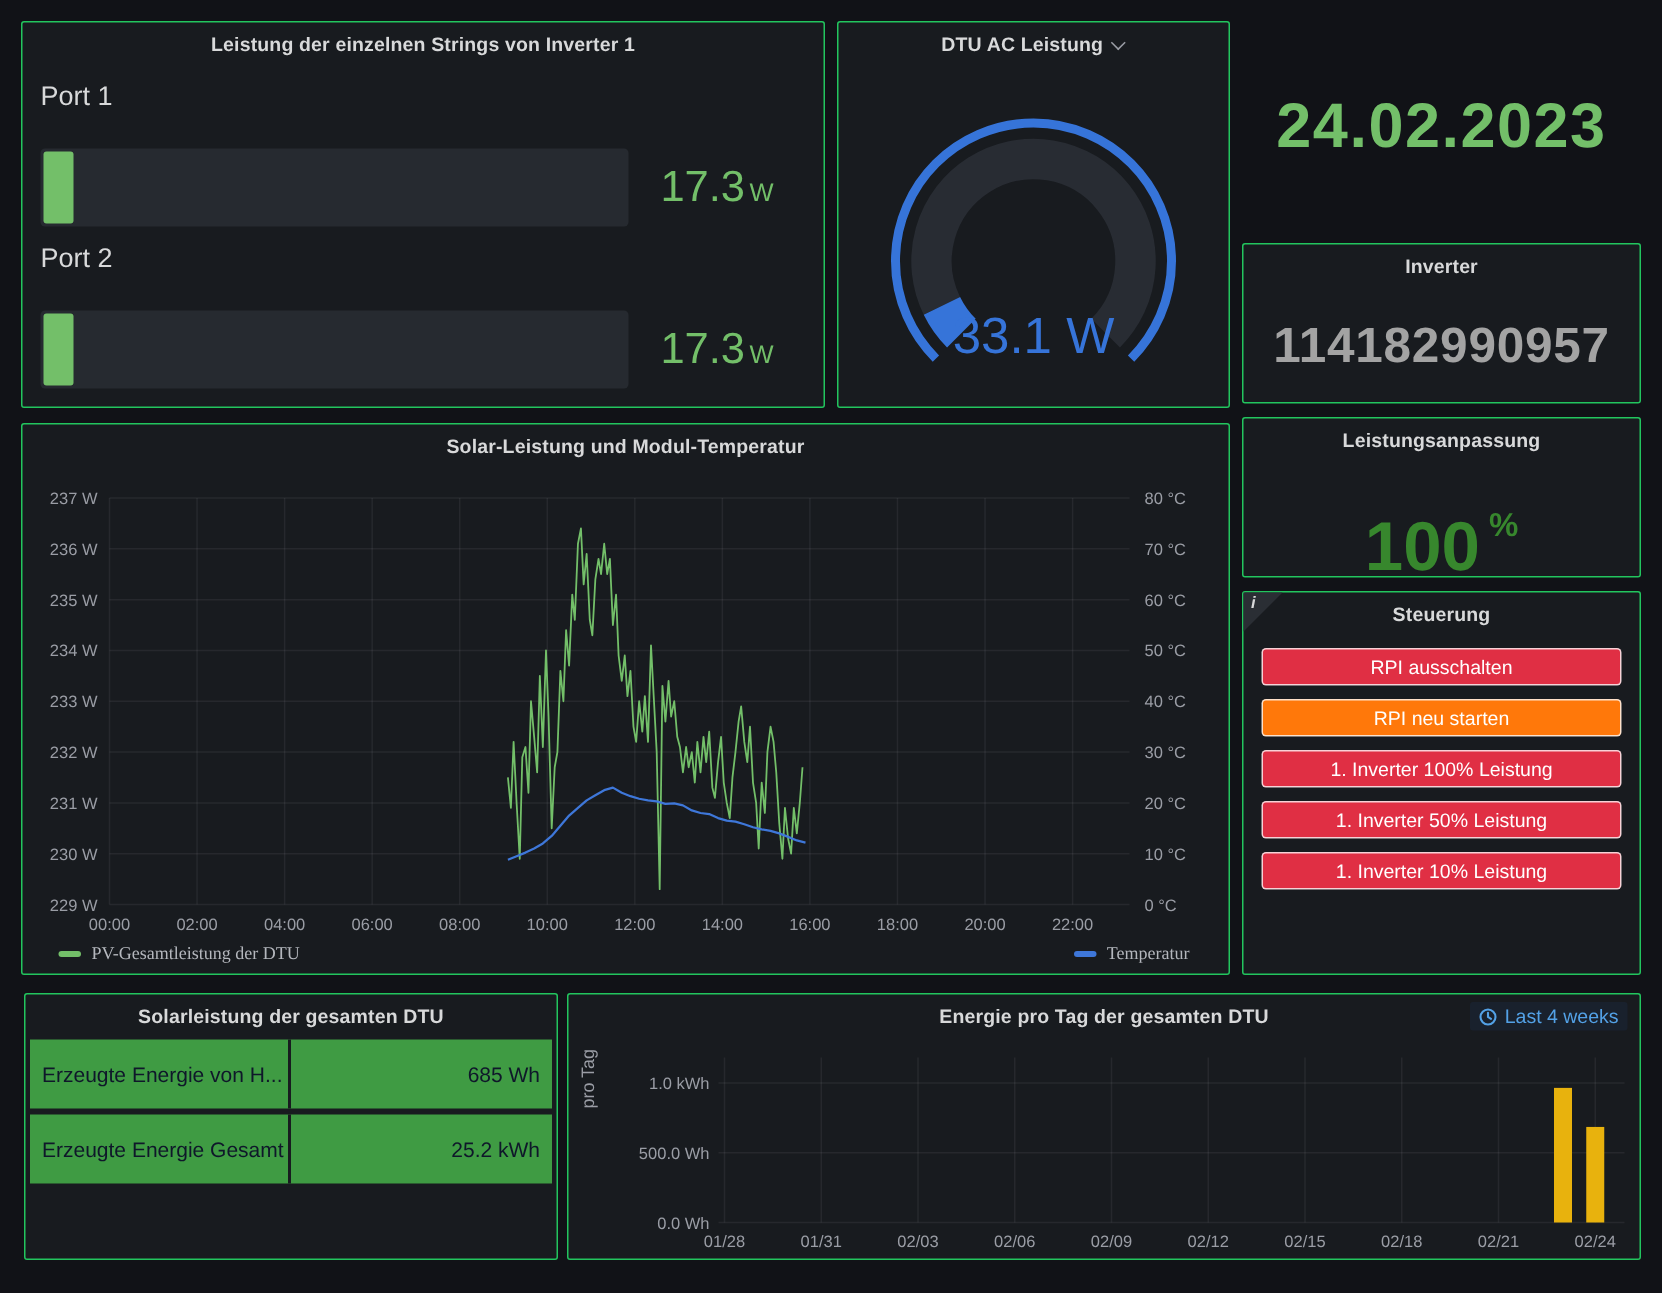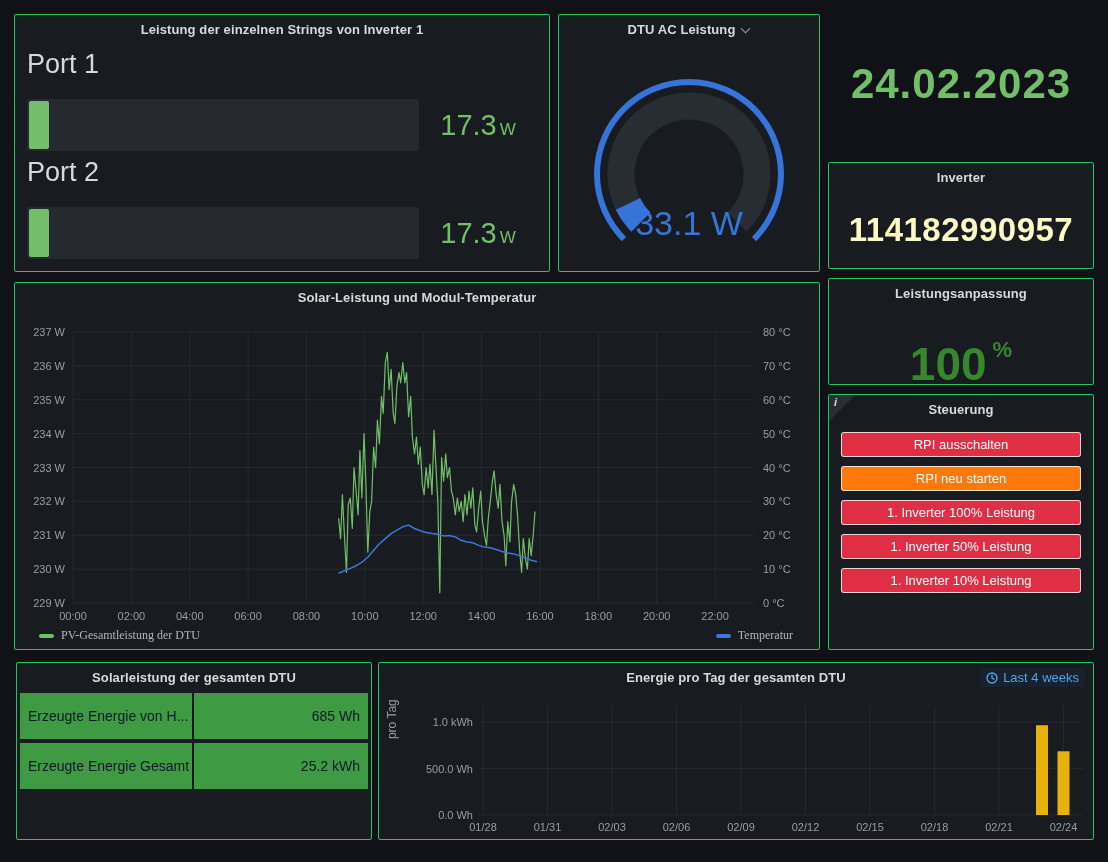--- a/index.html
+++ b/index.html
@@ -8,21 +8,21 @@
   .dashboard { position:relative; width:1108px; height:862px; background:#111217; overflow:hidden; }
   .panel { position:absolute; background:#181b1f; border:1px solid #22c55e; border-radius:2px; }
   .panel.transparent { background:transparent; border:none; }
   .panel-title { height:28px; display:flex; align-items:center; justify-content:center; gap:6px;
                  color:#d8d9da; font-size:13px; font-weight:700; letter-spacing:.1px; cursor:pointer; }
   .panel-body { padding:0 12px; }
   .chev { width:9px; height:9px; position:relative; top:-2px; }
   .chev::after { content:""; position:absolute; left:1px; top:2px; width:6px; height:6px;
                  border-right:1.5px solid #9a9da5; border-bottom:1.5px solid #9a9da5; transform:rotate(45deg); }
   
-  .port-label { font-size:27px; line-height:30px; margin-top:6px; color:#d8d9da; font-weight:400; }
+  .port-label { font-size:18px; line-height:30px; margin-top:6px; color:#d8d9da; font-weight:400; }
   .port-row { display:flex; align-items:center; height:52px; margin-top:20px; }
   .bar-track { flex:1; height:52px; background:#262a30; border-radius:3px; position:relative; overflow:hidden; }
   .bar-fill { position:absolute; left:2px; top:2px; bottom:2px; border-radius:2px; }
   .port-value { width:118px; display:flex; justify-content:center; align-items:baseline; gap:3px; }
   .port-value .num { font-size:29px; font-weight:500; }
   .port-value .unit { font-size:17px; font-weight:500; }
   
   .big-center { display:flex; align-items:center; justify-content:center; height:100%; }
   .date-text { font-size:42px; font-weight:700; letter-spacing:1px; }
   .inv-num { font-size:33px; font-weight:600; letter-spacing:.5px; }
@@ -100,21 +100,21 @@
 
   <section class="panel transparent" style="left:828px;top:14px;width:266px;height:140px;">
     <div class="big-center" style="height:100%;">
       <span class="date-text js-date" style="color: rgb(115, 191, 105);">24.02.2023</span>
     </div>
   </section>
 
   <section class="panel" style="left:828px;top:162px;width:266px;height:107px;">
     <div class="panel-title">Inverter</div>
     <div class="stat-body">
-      <span class="inv-num js-orange" style="color: #fef9c3;">114182990957</span>
+      <span class="inv-num js-orange" style="color: #a3a3a3;">114182990957</span>
     </div>
   </section>
 
   <section class="panel" style="left:14px;top:282px;width:806px;height:368px;">
     <div class="panel-title">Solar-Leistung und Modul-Temperatur</div>
     <svg id="solar-svg" width="804" height="314" viewBox="0 0 804 314">
         <line x1="58" y1="21" x2="738" y2="21" stroke="rgba(204,204,220,0.08)" stroke-width="1"></line>
         <line x1="58" y1="54.875" x2="738" y2="54.875" stroke="rgba(204,204,220,0.08)" stroke-width="1"></line>
         <line x1="58" y1="88.75" x2="738" y2="88.75" stroke="rgba(204,204,220,0.08)" stroke-width="1"></line>
         <line x1="58" y1="122.625" x2="738" y2="122.625" stroke="rgba(204,204,220,0.08)" stroke-width="1"></line>

